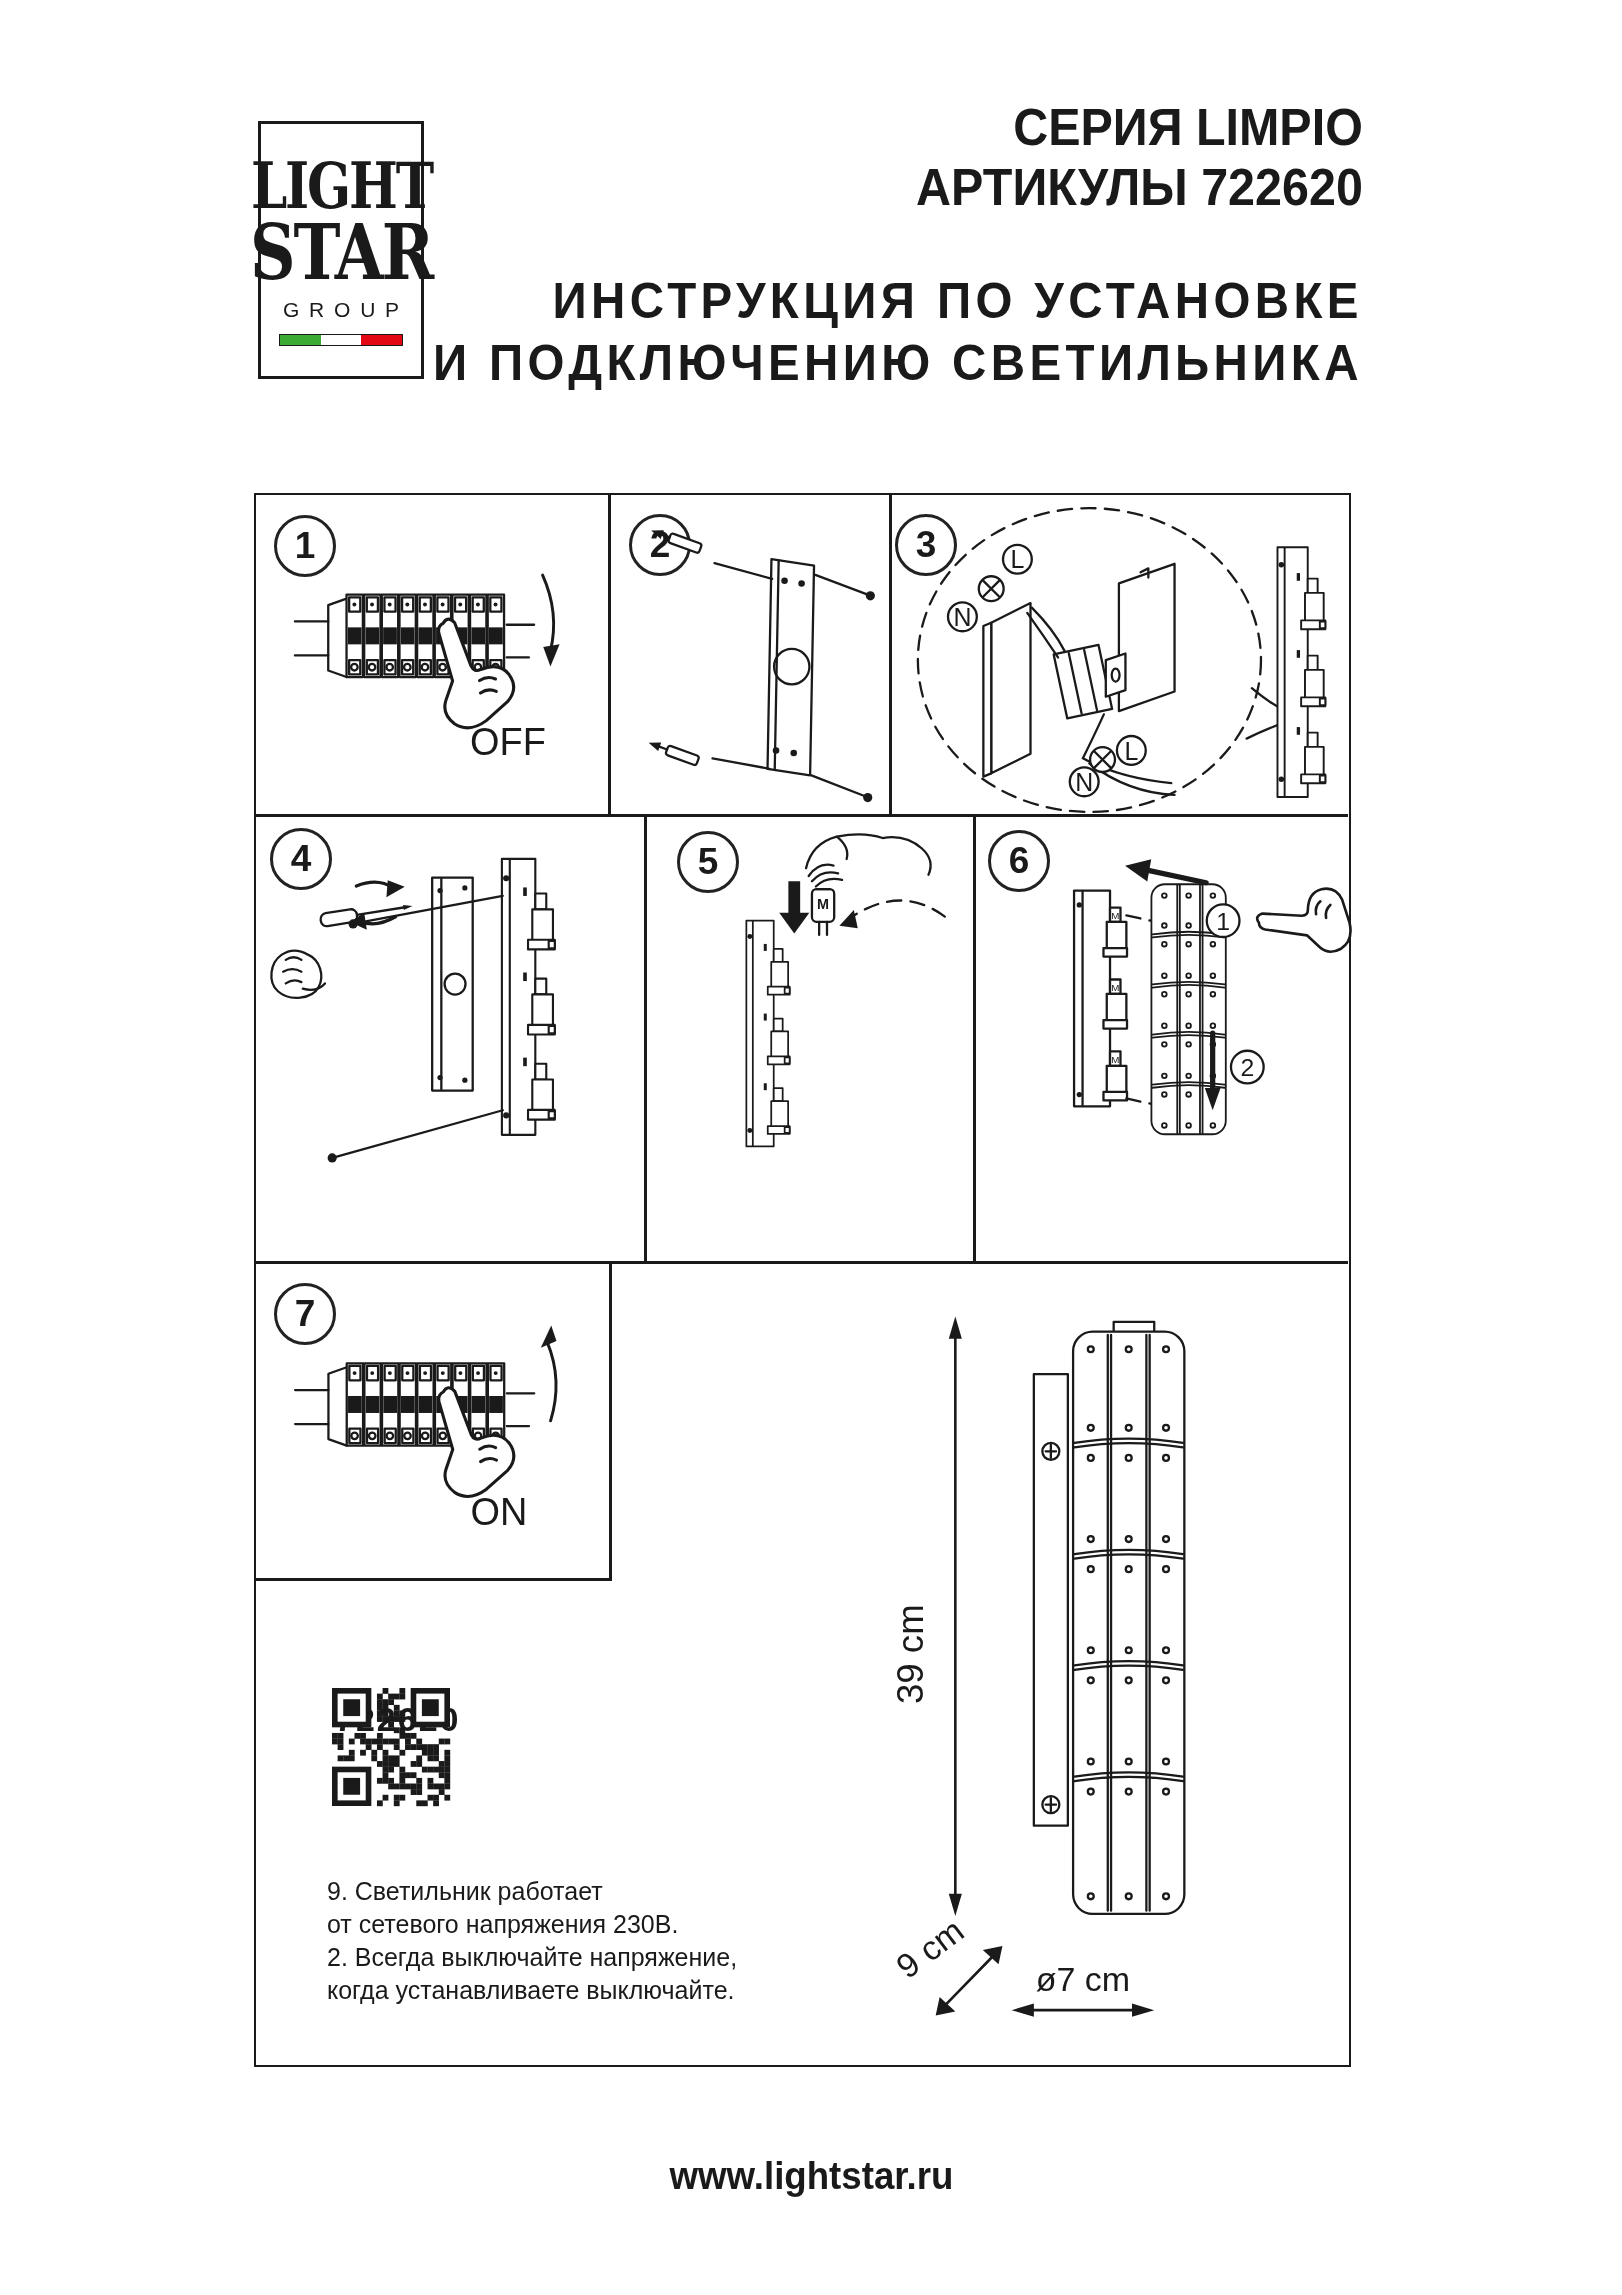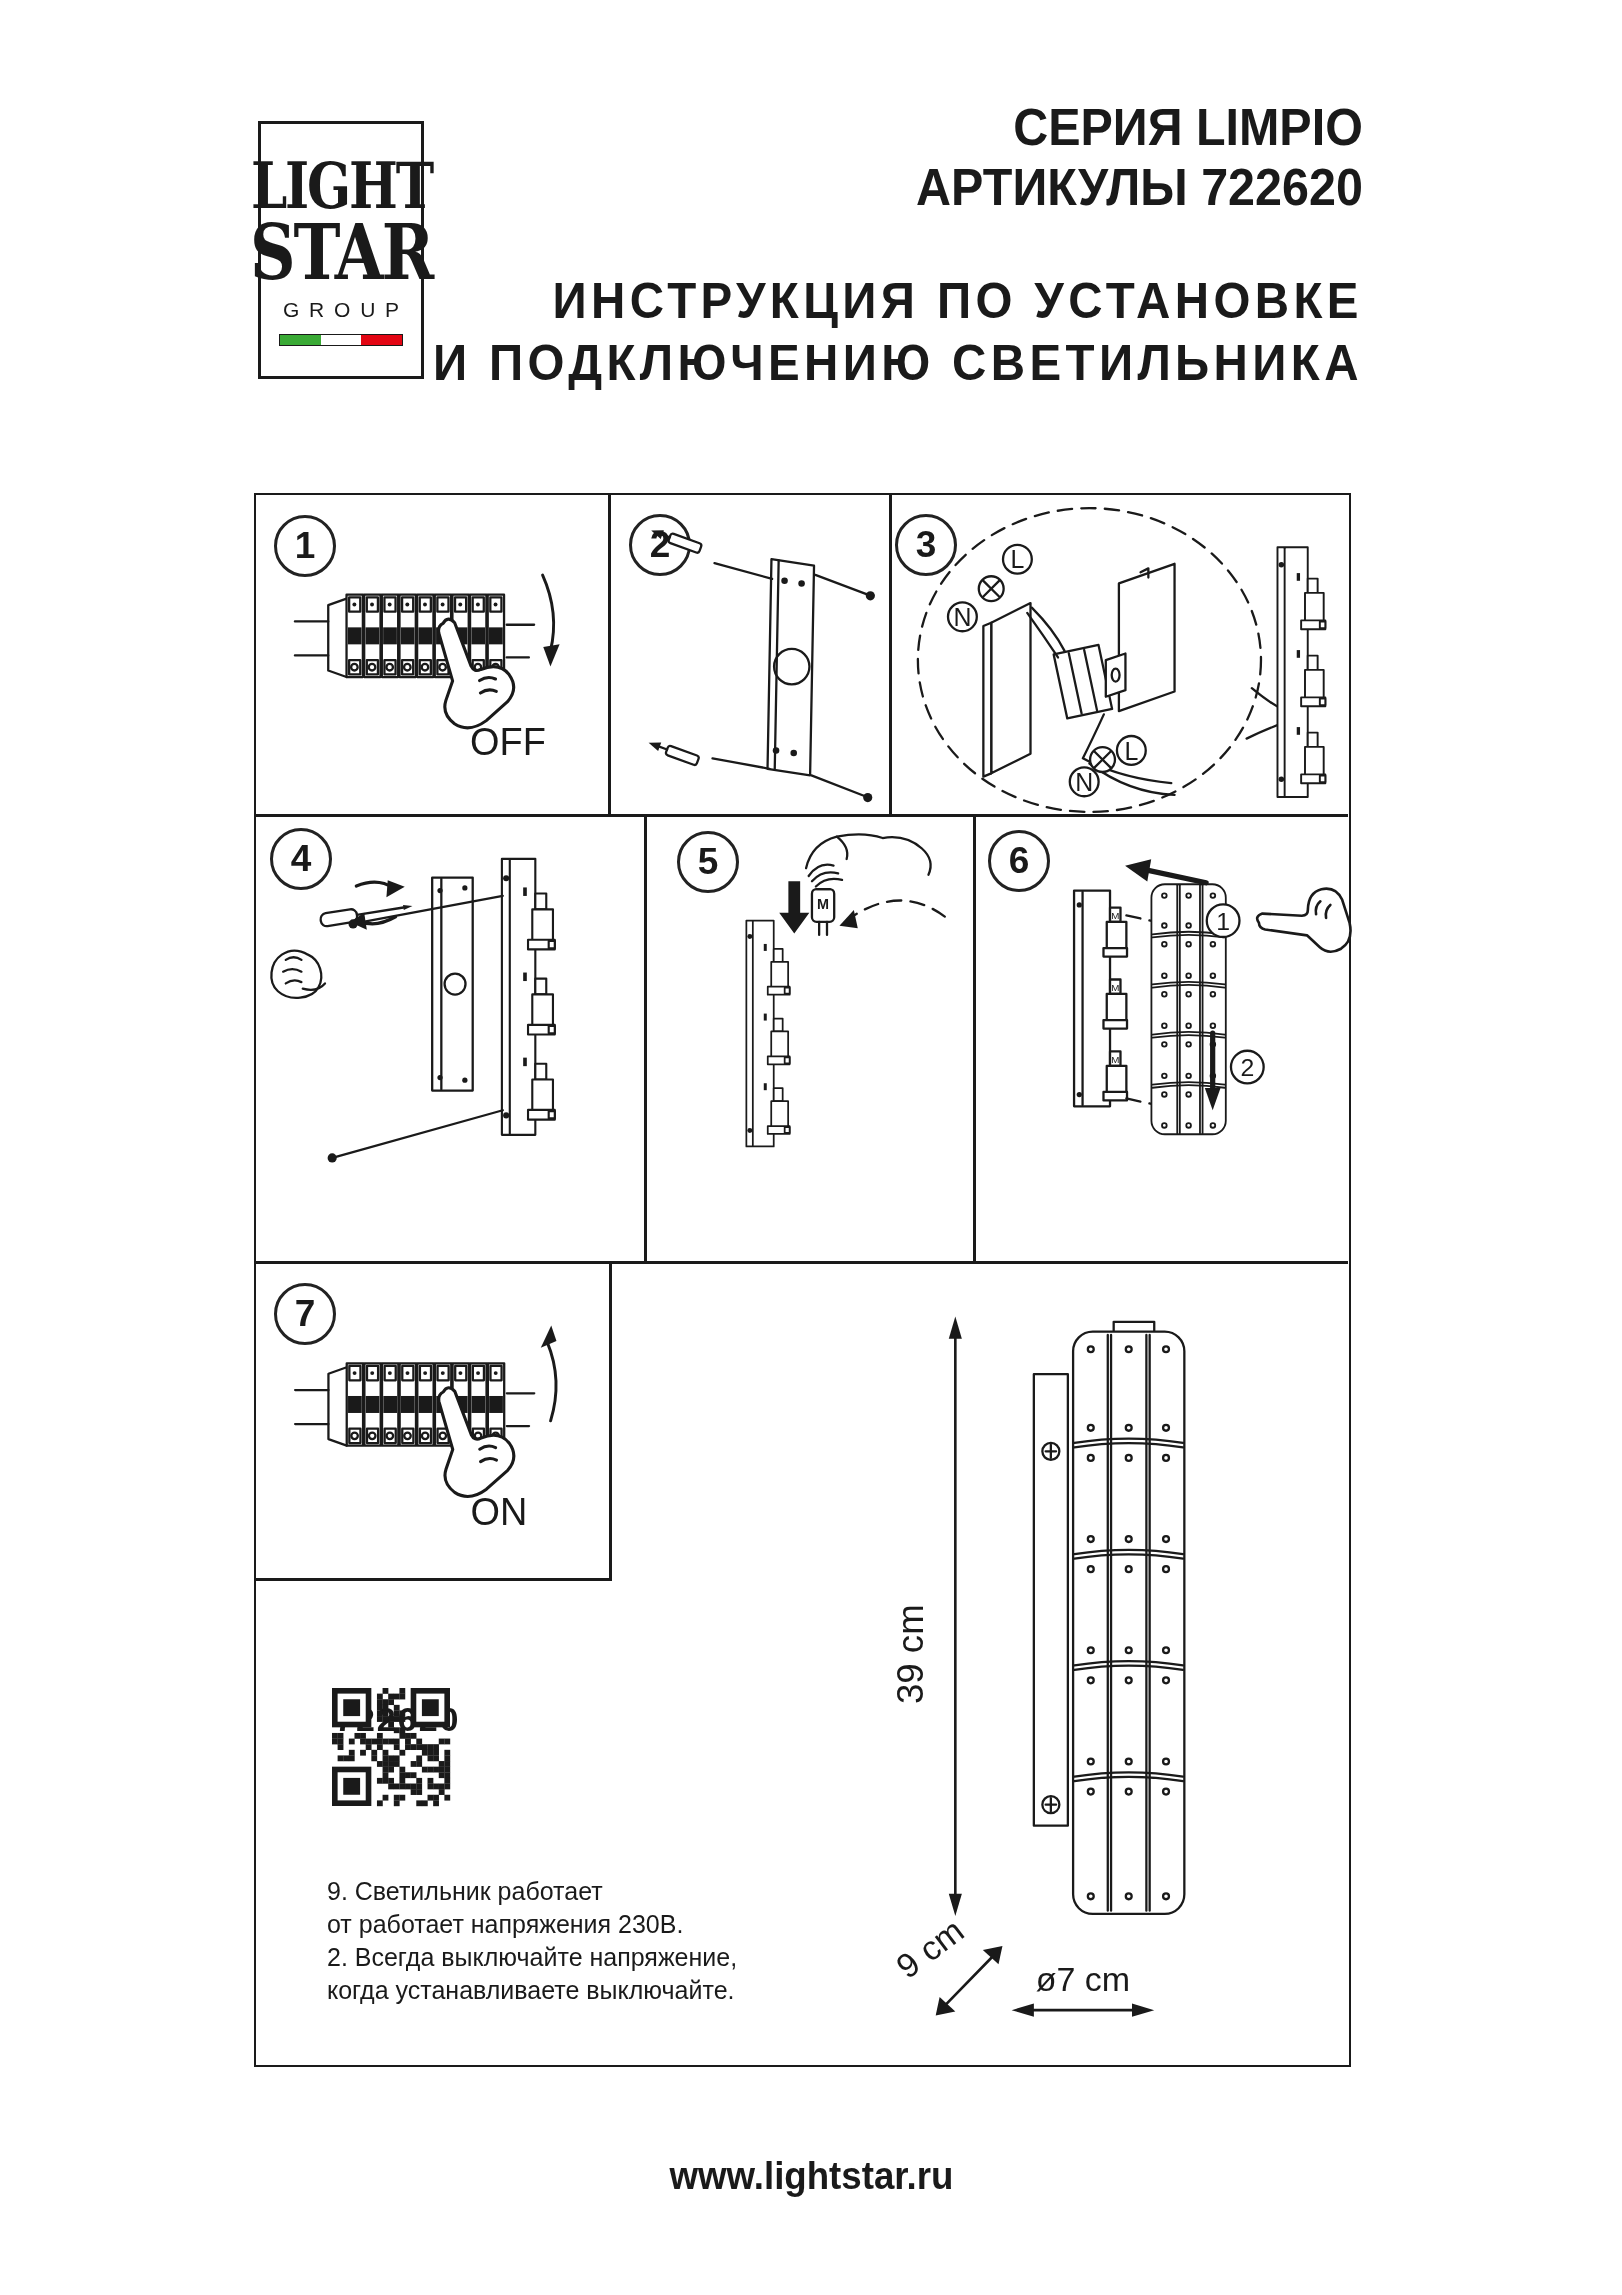--- a/index.html
+++ b/index.html
@@ -640,21 +640,21 @@
         <rect x="128.57142857142856" y="8.571428571428571" width="42.857142857142854" height="42.857142857142854" fill="#ffffff"></rect>
         <rect x="137.14285714285714" y="17.142857142857142" width="25.714285714285715" height="25.714285714285715" class="fill"></rect>
         <rect x="0" y="120" width="60" height="60" class="fill"></rect>
         <rect x="8.571428571428571" y="128.57142857142856" width="42.857142857142854" height="42.857142857142854" fill="#ffffff"></rect>
         <rect x="17.142857142857142" y="137.14285714285714" width="25.714285714285715" height="25.714285714285715" class="fill"></rect>
       </g>
   </svg>
 
   <div id="notes">
     <div>9. Светильник работает</div>
-    <div>от работает напряжения 230В.</div>
+    <div>от сетевого напряжения 230В.</div>
     <div>2. Всегда выключайте напряжение,</div>
     <div>когда устанавливаете выключайте.</div>
   </div>
 
   <div id="footer">www.lightstar.ru</div>
 
 </div>
 
 
 </body></html>

